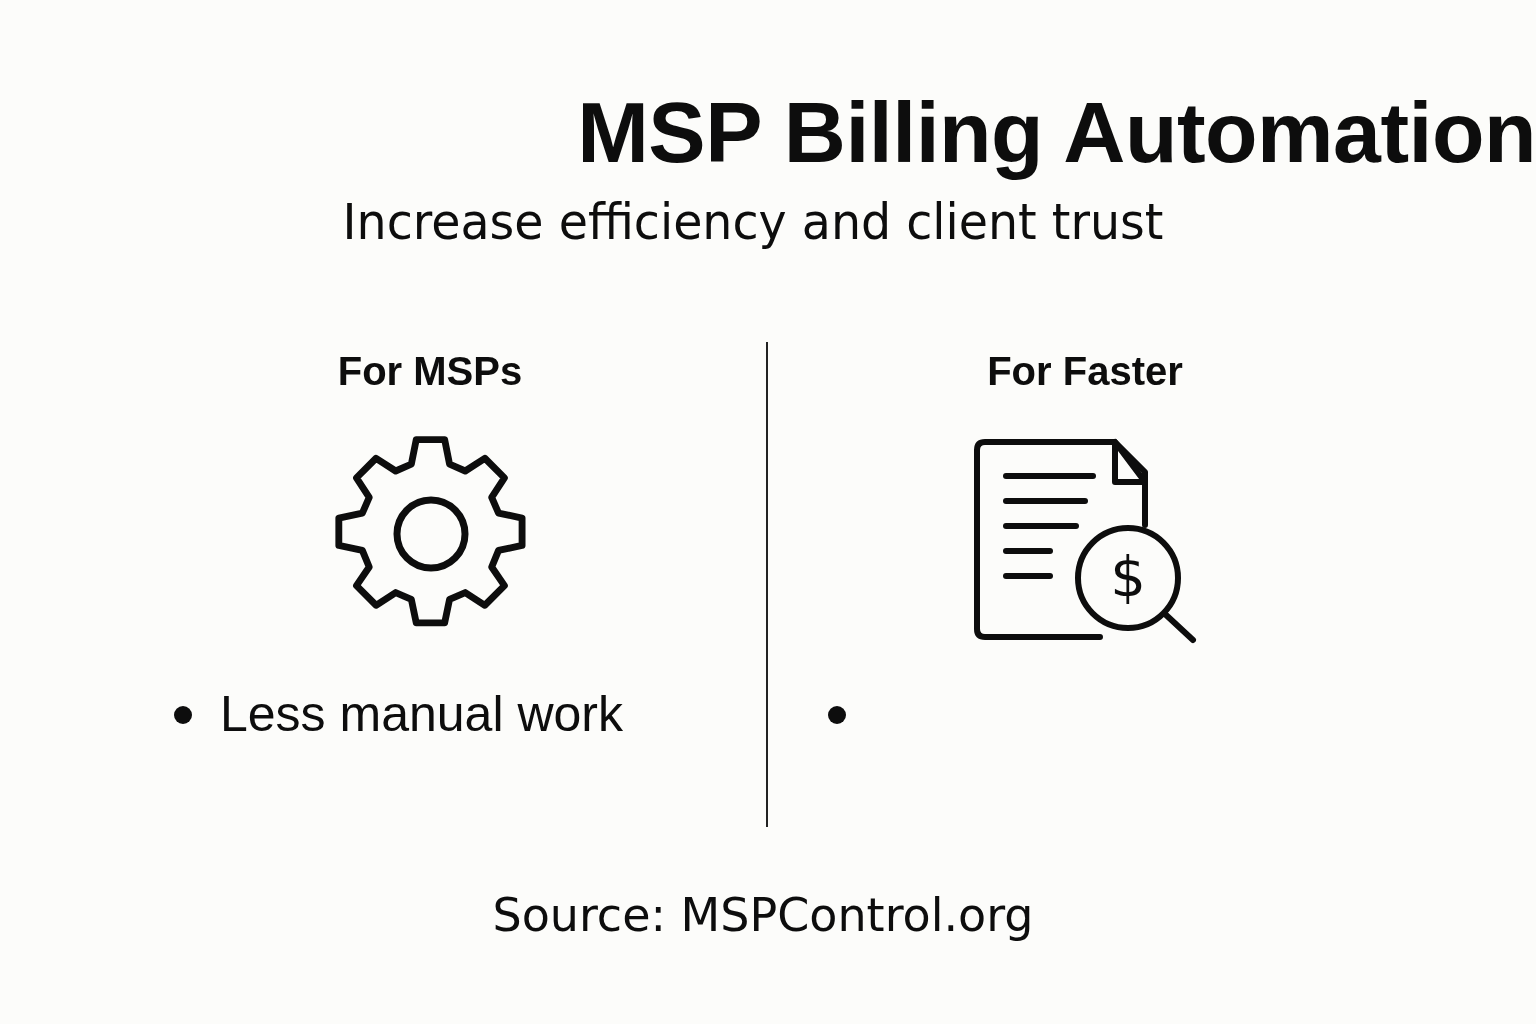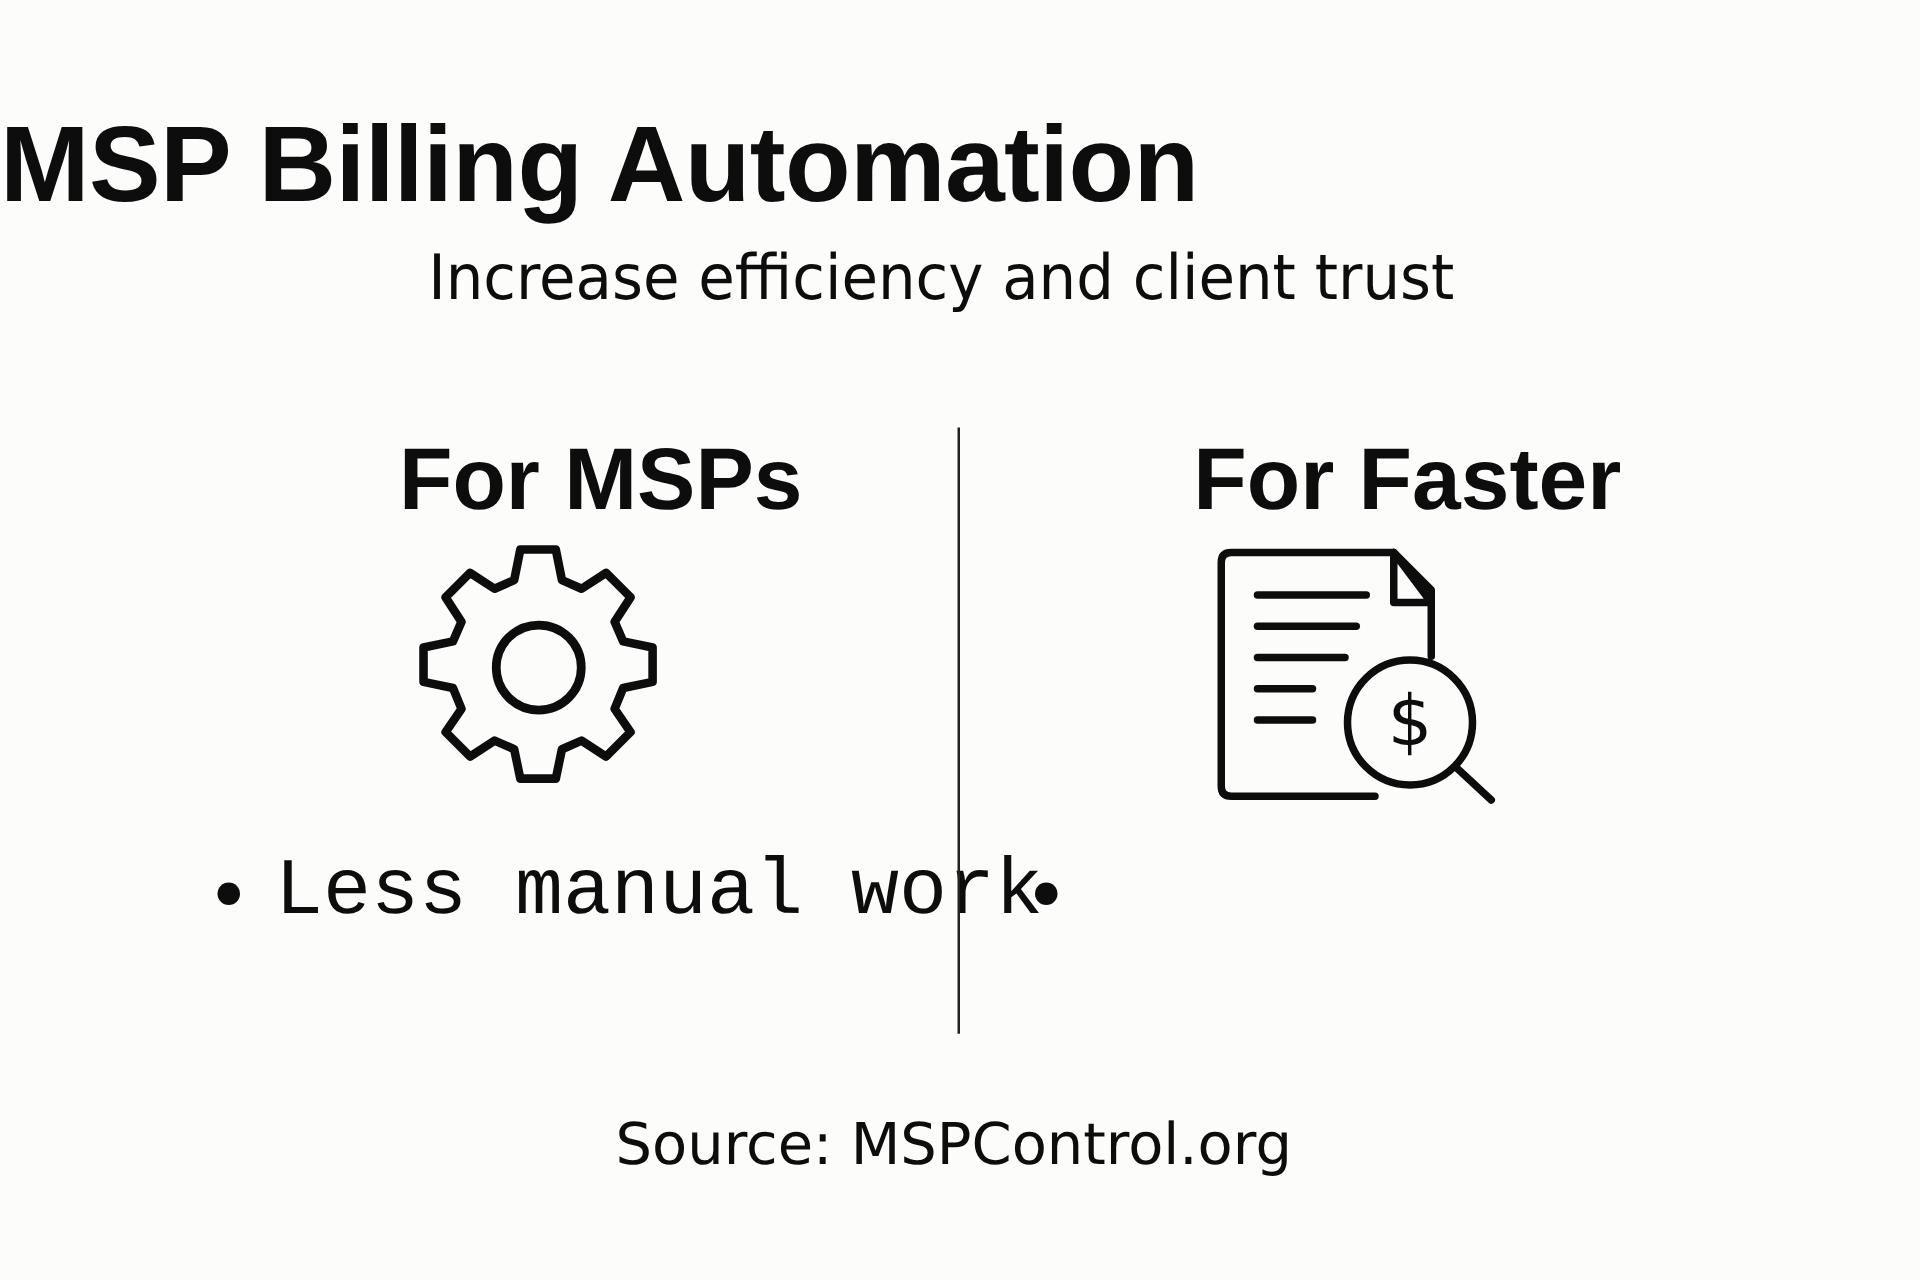--- a/index.html
+++ b/index.html
@@ -13,21 +13,21 @@
       position: relative;
       overflow: hidden;
       font-family: "Liberation Sans", "DejaVu Sans", sans-serif;
       color: #0d0d0d;
     }
     .title {
       position: absolute;
       left: 0;
       width: 1536px;
       top: 82px;
-      text-align: left;
+      text-align: right;
       font-size: 86px;
       font-weight: bold;
       letter-spacing: -0.5px;
       line-height: 100px;
       margin: 0;
     }
     .subtitle {
       position: absolute;
       left: 0;
       width: 1506px;
@@ -45,41 +45,41 @@
       position: absolute;
       left: 766px;
       top: 342px;
       width: 2px;
       height: 485px;
       background: #222;
     }
     .col-heading {
       position: absolute;
       top: 336px;
-      font-size: 70px;
+      font-size: 40px;
       font-weight: bold;
       line-height: 70px;
-      margin: 12px;
-      text-align: right;
+      margin: 0;
+      text-align: center;
     }
     .col-heading.left { left: 230px; width: 400px; }
     .col-heading.right { left: 885px; width: 400px; }
     .icon {
       position: absolute;
     }
     .icon svg { display: block; }
     .gear { left: 330px; top: 430px; width: 205px; height: 205px; }
     .doc { left: 965px; top: 430px; width: 240px; height: 220px; }
     .bullets {
       position: absolute;
       list-style: none;
       margin: 0;
       padding: 0;
-      font-family: Liberation Mono, monospace;
-      font-size: 64px;
+      font-family: Liberation Sans, sans-serif;
+      font-size: 50px;
       line-height: 82px;
     }
     .bullets.left { left: 170px; top: 673px; }
     .bullets.right { left: 824px; top: 673px; }
     .bullets li {
       position: relative;
       padding-left: 50px;
       white-space: nowrap;
     }
     .bullet-dot {

